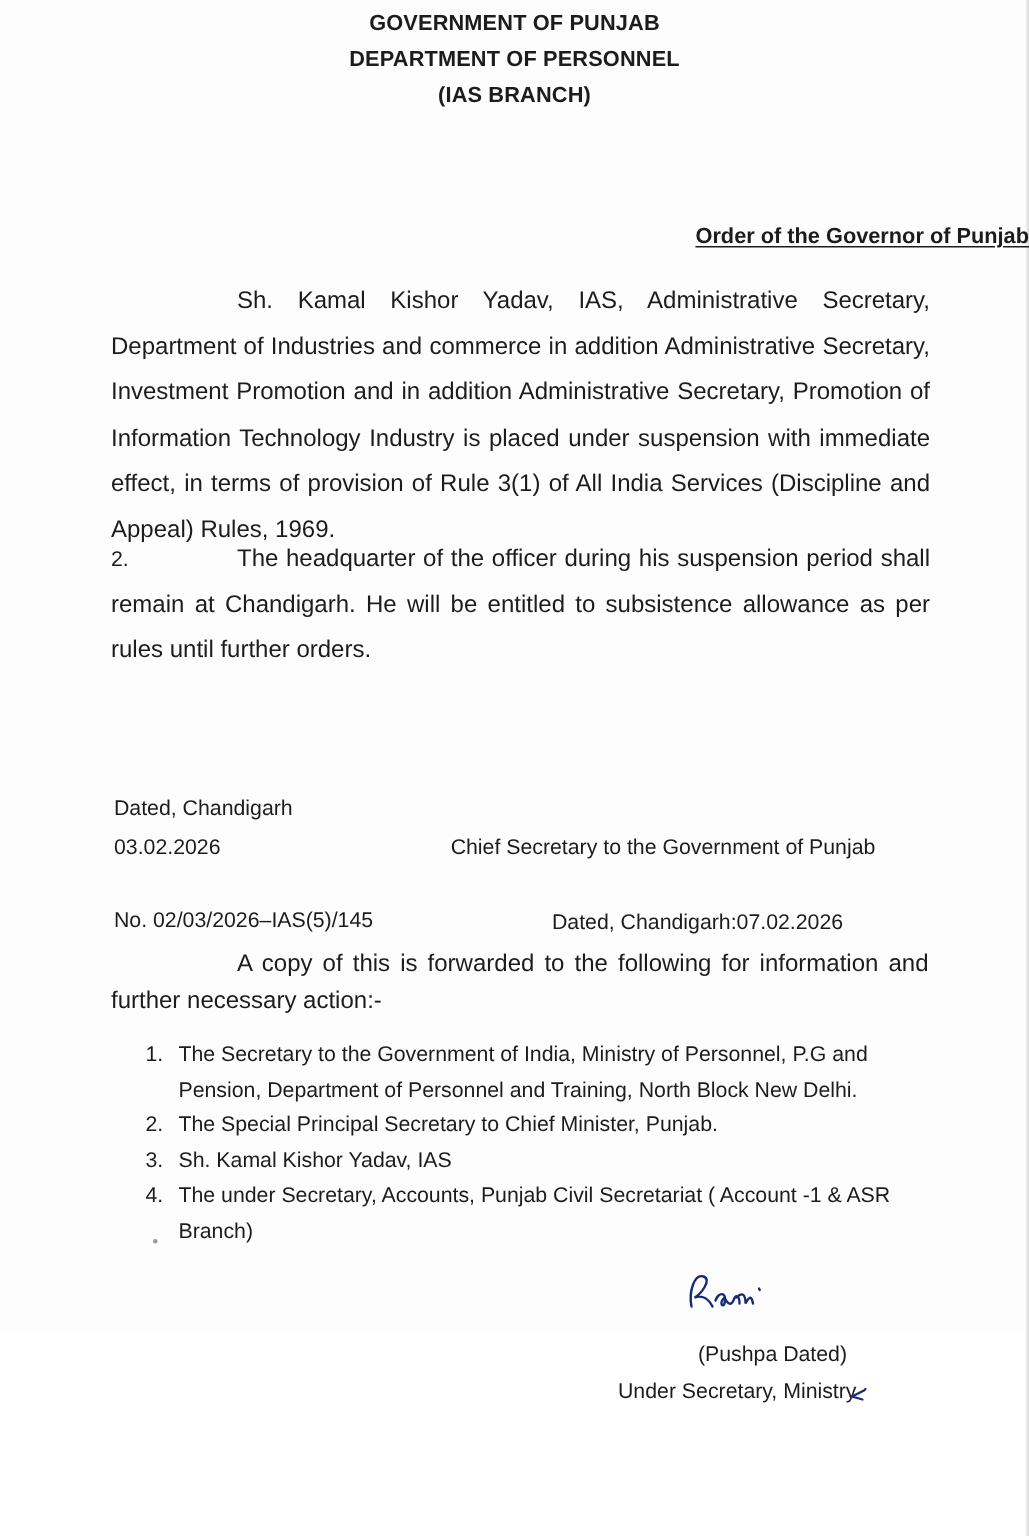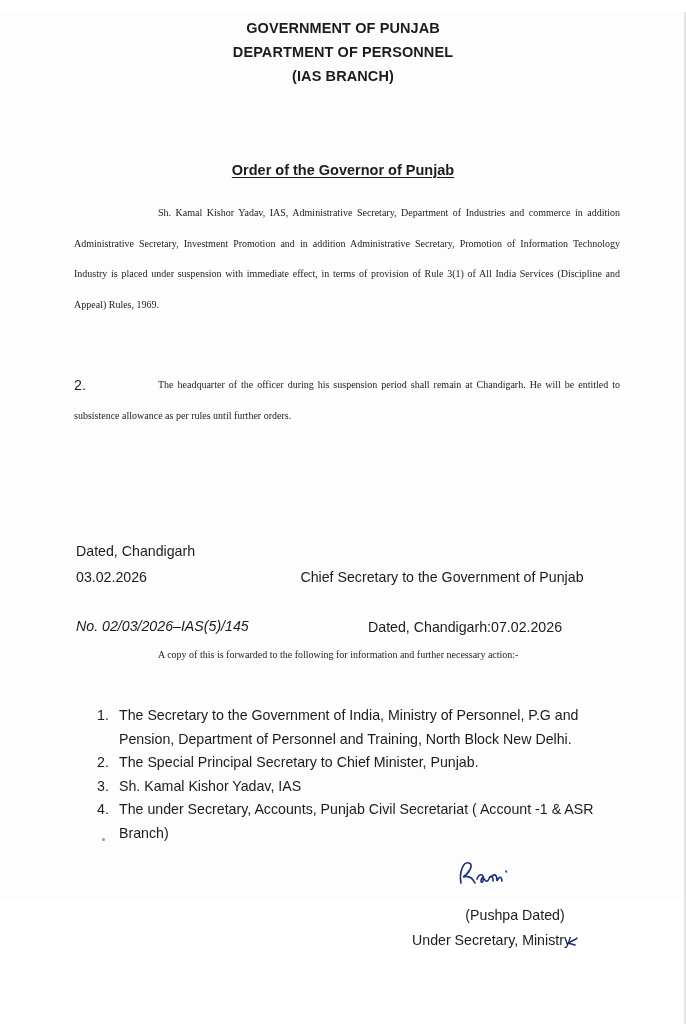--- a/index.html
+++ b/index.html
@@ -3,34 +3,33 @@
 <meta charset="utf-8">
 <style>
   html, body { margin: 0; padding: 0; }
   body {
     width: 686px; height: 1024px; overflow: hidden;
     background: #ffffff;
     font-family: "Liberation Sans", "DejaVu Sans", sans-serif;
     color: #1c1c1c;
     position: relative;
   }
-  .page { position: absolute; left: 0; top: 12px; width: 686px; height: 888px; background: #fdfdfd; }
+  .page { position: absolute; left: 0; top: 0; width: 686px; height: 888px; background: #fdfdfd; }
   .edge-right { position: absolute; right: 0; top: 0; width: 3px; height: 1024px; background: linear-gradient(90deg, #fff, #d8d8d8); }
 
   .abs { position: absolute; white-space: nowrap; }
   .center { left: 0; width: 686px; text-align: center; }
   .hdr { font-weight: bold; font-size: 14.5px; letter-spacing: 0.1px; }
-  .title { font-weight: bold; font-size: 14.5px; text-decoration: underline; text-underline-offset: 2px; }
+  .title { font-weight: bold; font-size: 14.5px; text-decoration: underline; text-underline-offset: 2px; text-align: right; }
 
   .para {
     position: absolute; left: 74px; width: 546px;
-    font-size: 10px; line-height: 30.5px;
+    font-size: 16px; line-height: 30.5px;
     text-align: justify; text-align-last: left;
     white-space: normal;
-    font-family: Liberation Serif, serif;
   }
   .para .indent { display: inline-block; width: 84px; }
   .p2num { position: absolute; left: 74px; font-size: 14.2px; }
 
   .txt { font-size: 14.2px; margin-top: 16px; }
 
   .list { position: absolute; left: 97px; width: 530px; font-size: 14.2px; line-height: 23.5px; }
   .li { position: relative; padding-left: 22px; }
   .li .num { position: absolute; left: 0; top: 0; }
 
@@ -53,21 +52,21 @@
   <div class="para" style="top:186px;"><span class="indent"></span><span>Sh. Kamal Kishor Yadav, IAS, Administrative Secretary, Department of Industries and commerce in addition Administrative Secretary, Investment Promotion and in addition Administrative Secretary, Promotion of Information Technology Industry is placed under suspension with immediate effect, in terms of provision of Rule 3(1) of All India Services (Discipline and Appeal) Rules, 1969.</span></div>
 
   <div class="p2num" style="top:365px;">2.</div>
   <div class="para" style="top:358px;"><span class="indent"></span><span>The headquarter of the officer during his suspension period shall remain at Chandigarh. He will be entitled to subsistence allowance as per rules until further orders.</span></div>
 
   <div class="abs txt" style="left:76px; top:515px;">Dated, Chandigarh</div>
   <div class="abs txt" style="left:76px; top:541px;">03.02.2026</div>
 
   <div class="abs txt" style="left:292px; width:300px; text-align:center; top:541px;">Chief Secretary to the Government of Punjab</div>
 
-  <div class="abs txt" style="left:76px; top:590px;font-style:italic;">No. 02/03/2026–IAS(5)/145</div>
+  <div class="abs txt" style="left:76px; top:590px;">No. 02/03/2026–IAS(5)/145</div>
   <div class="abs txt" style="left:368px; top:591px;">Dated, Chandigarh:07.02.2026</div>
 
   <div class="para" style="top:630px; width:545px; line-height:25px;"><span class="indent"></span><span>A copy of this is forwarded to the following for information and further necessary action:-</span></div>
 
   <div class="list" style="top:692px;">
     <div class="li" style="margin-bottom:0;">
       <span class="num">1.</span>
       <span>The Secretary to the Government of India, Ministry of Personnel, P.G and Pension, Department of Personnel and Training, North Block New Delhi.</span>
     </div>
     <div class="li">

